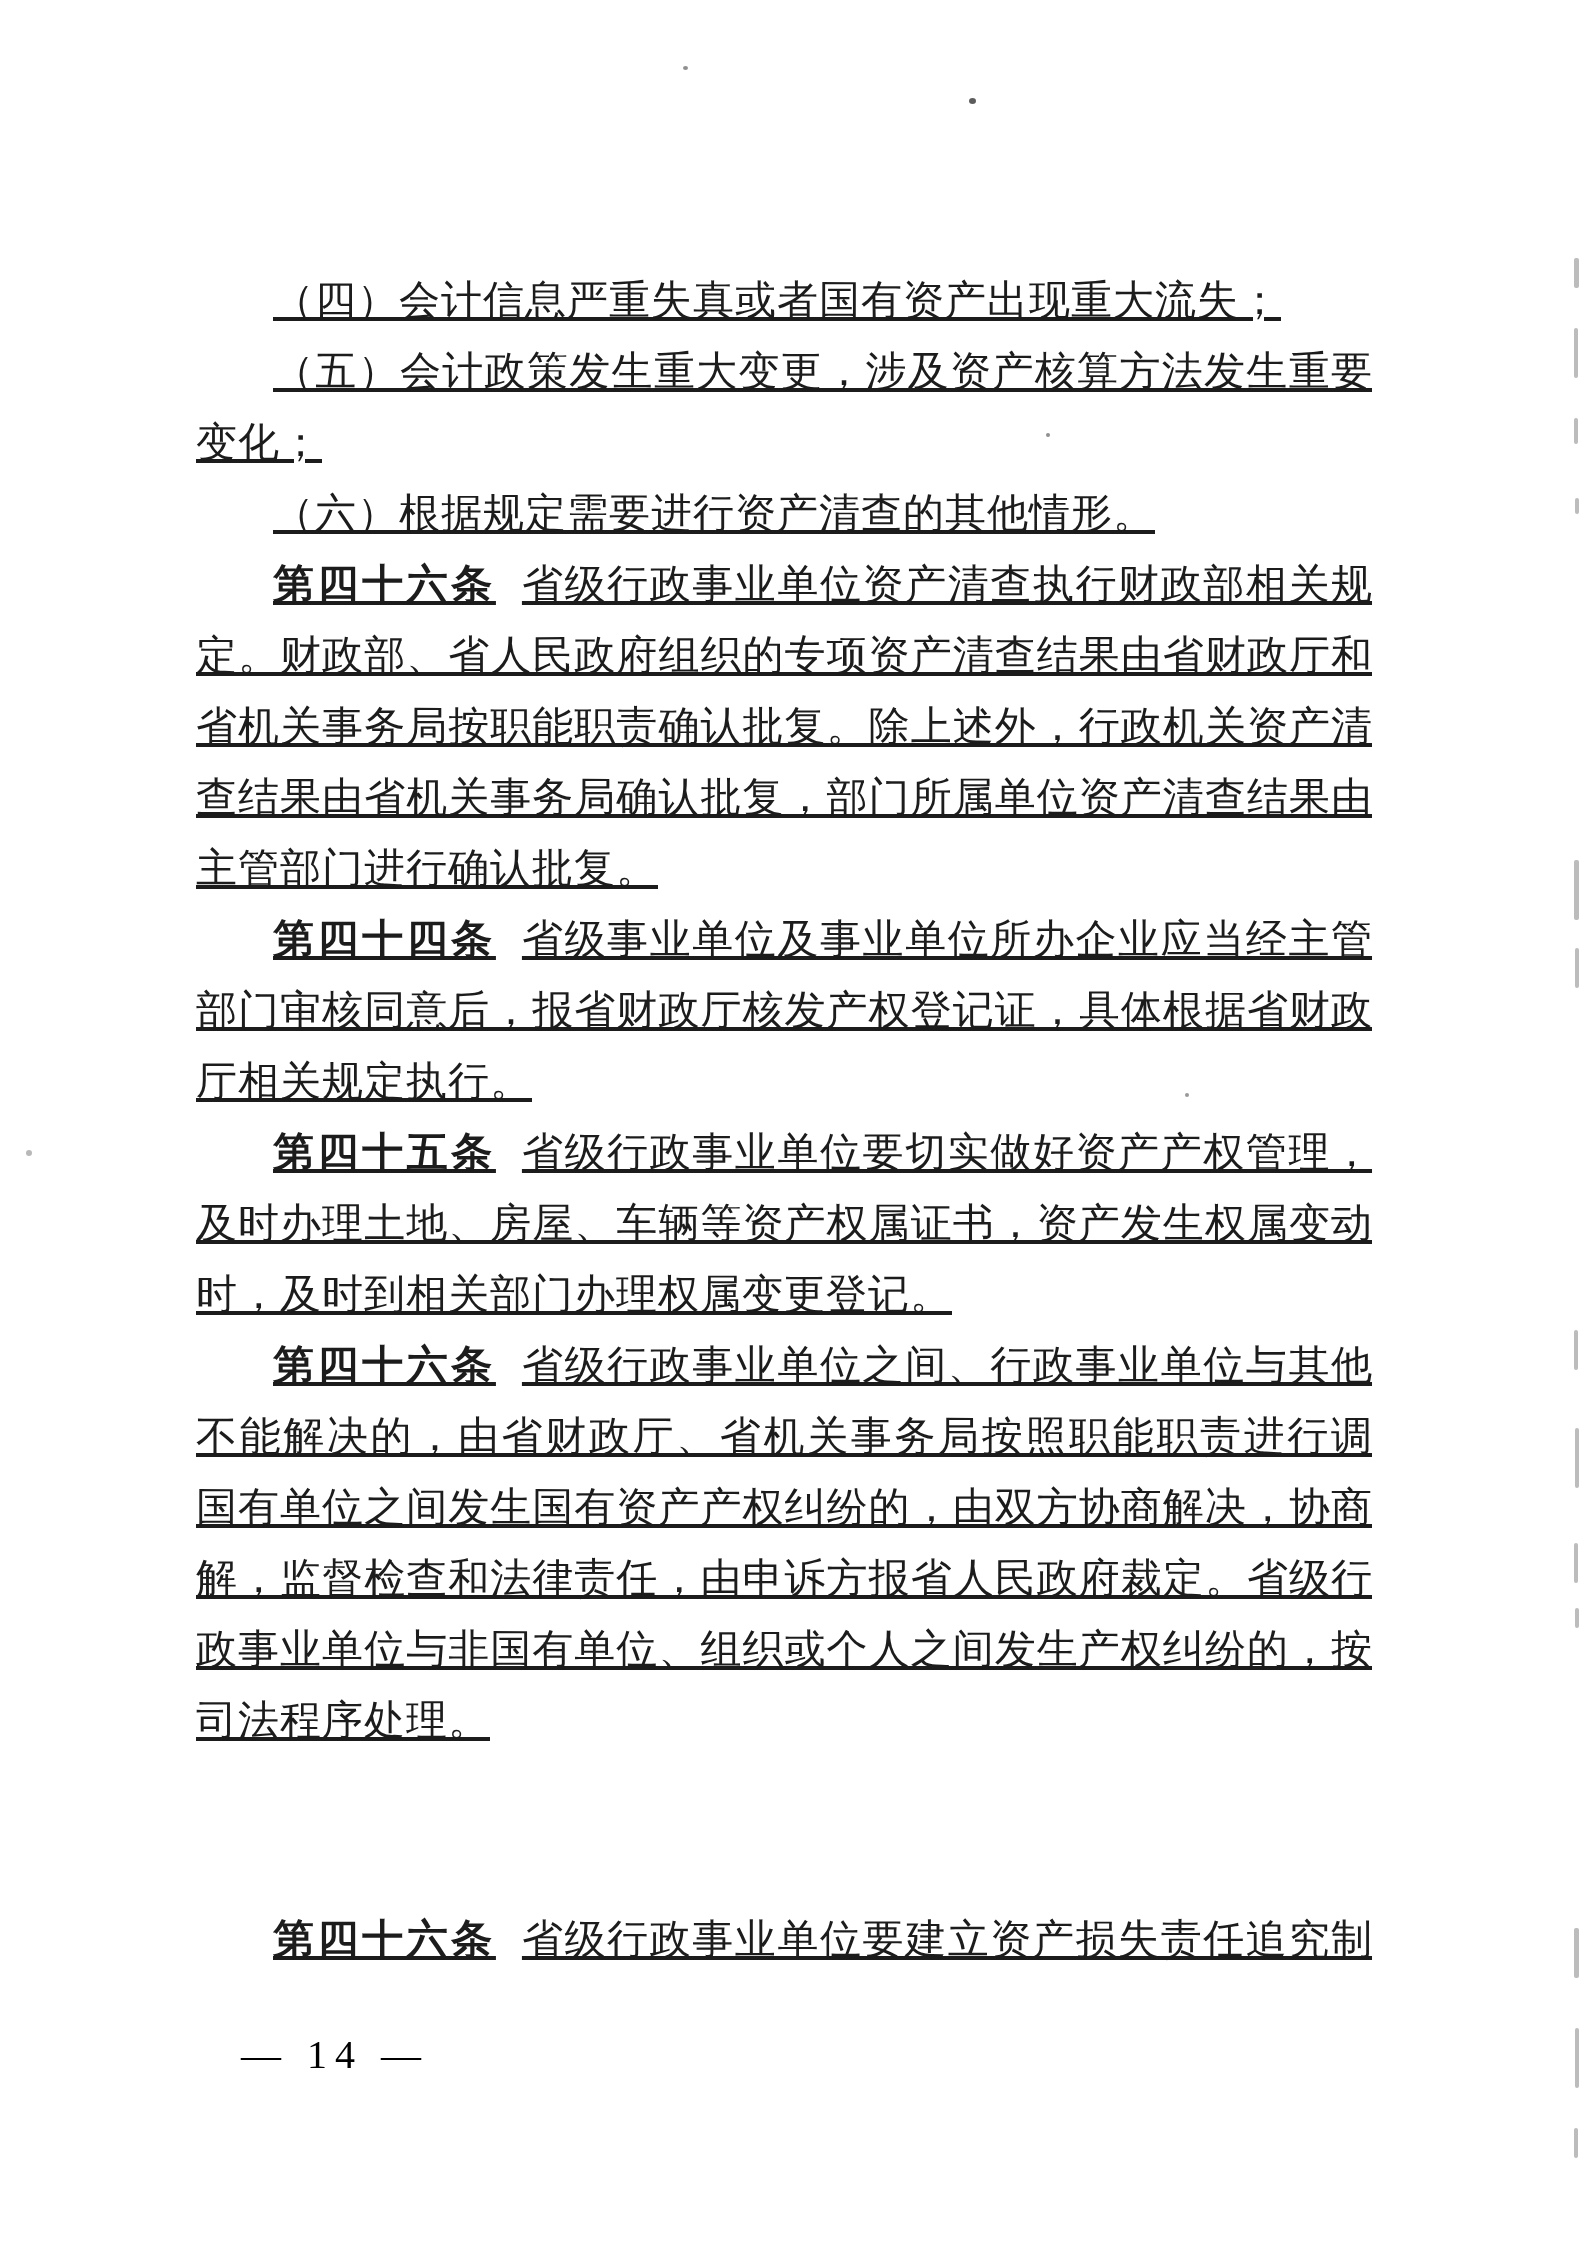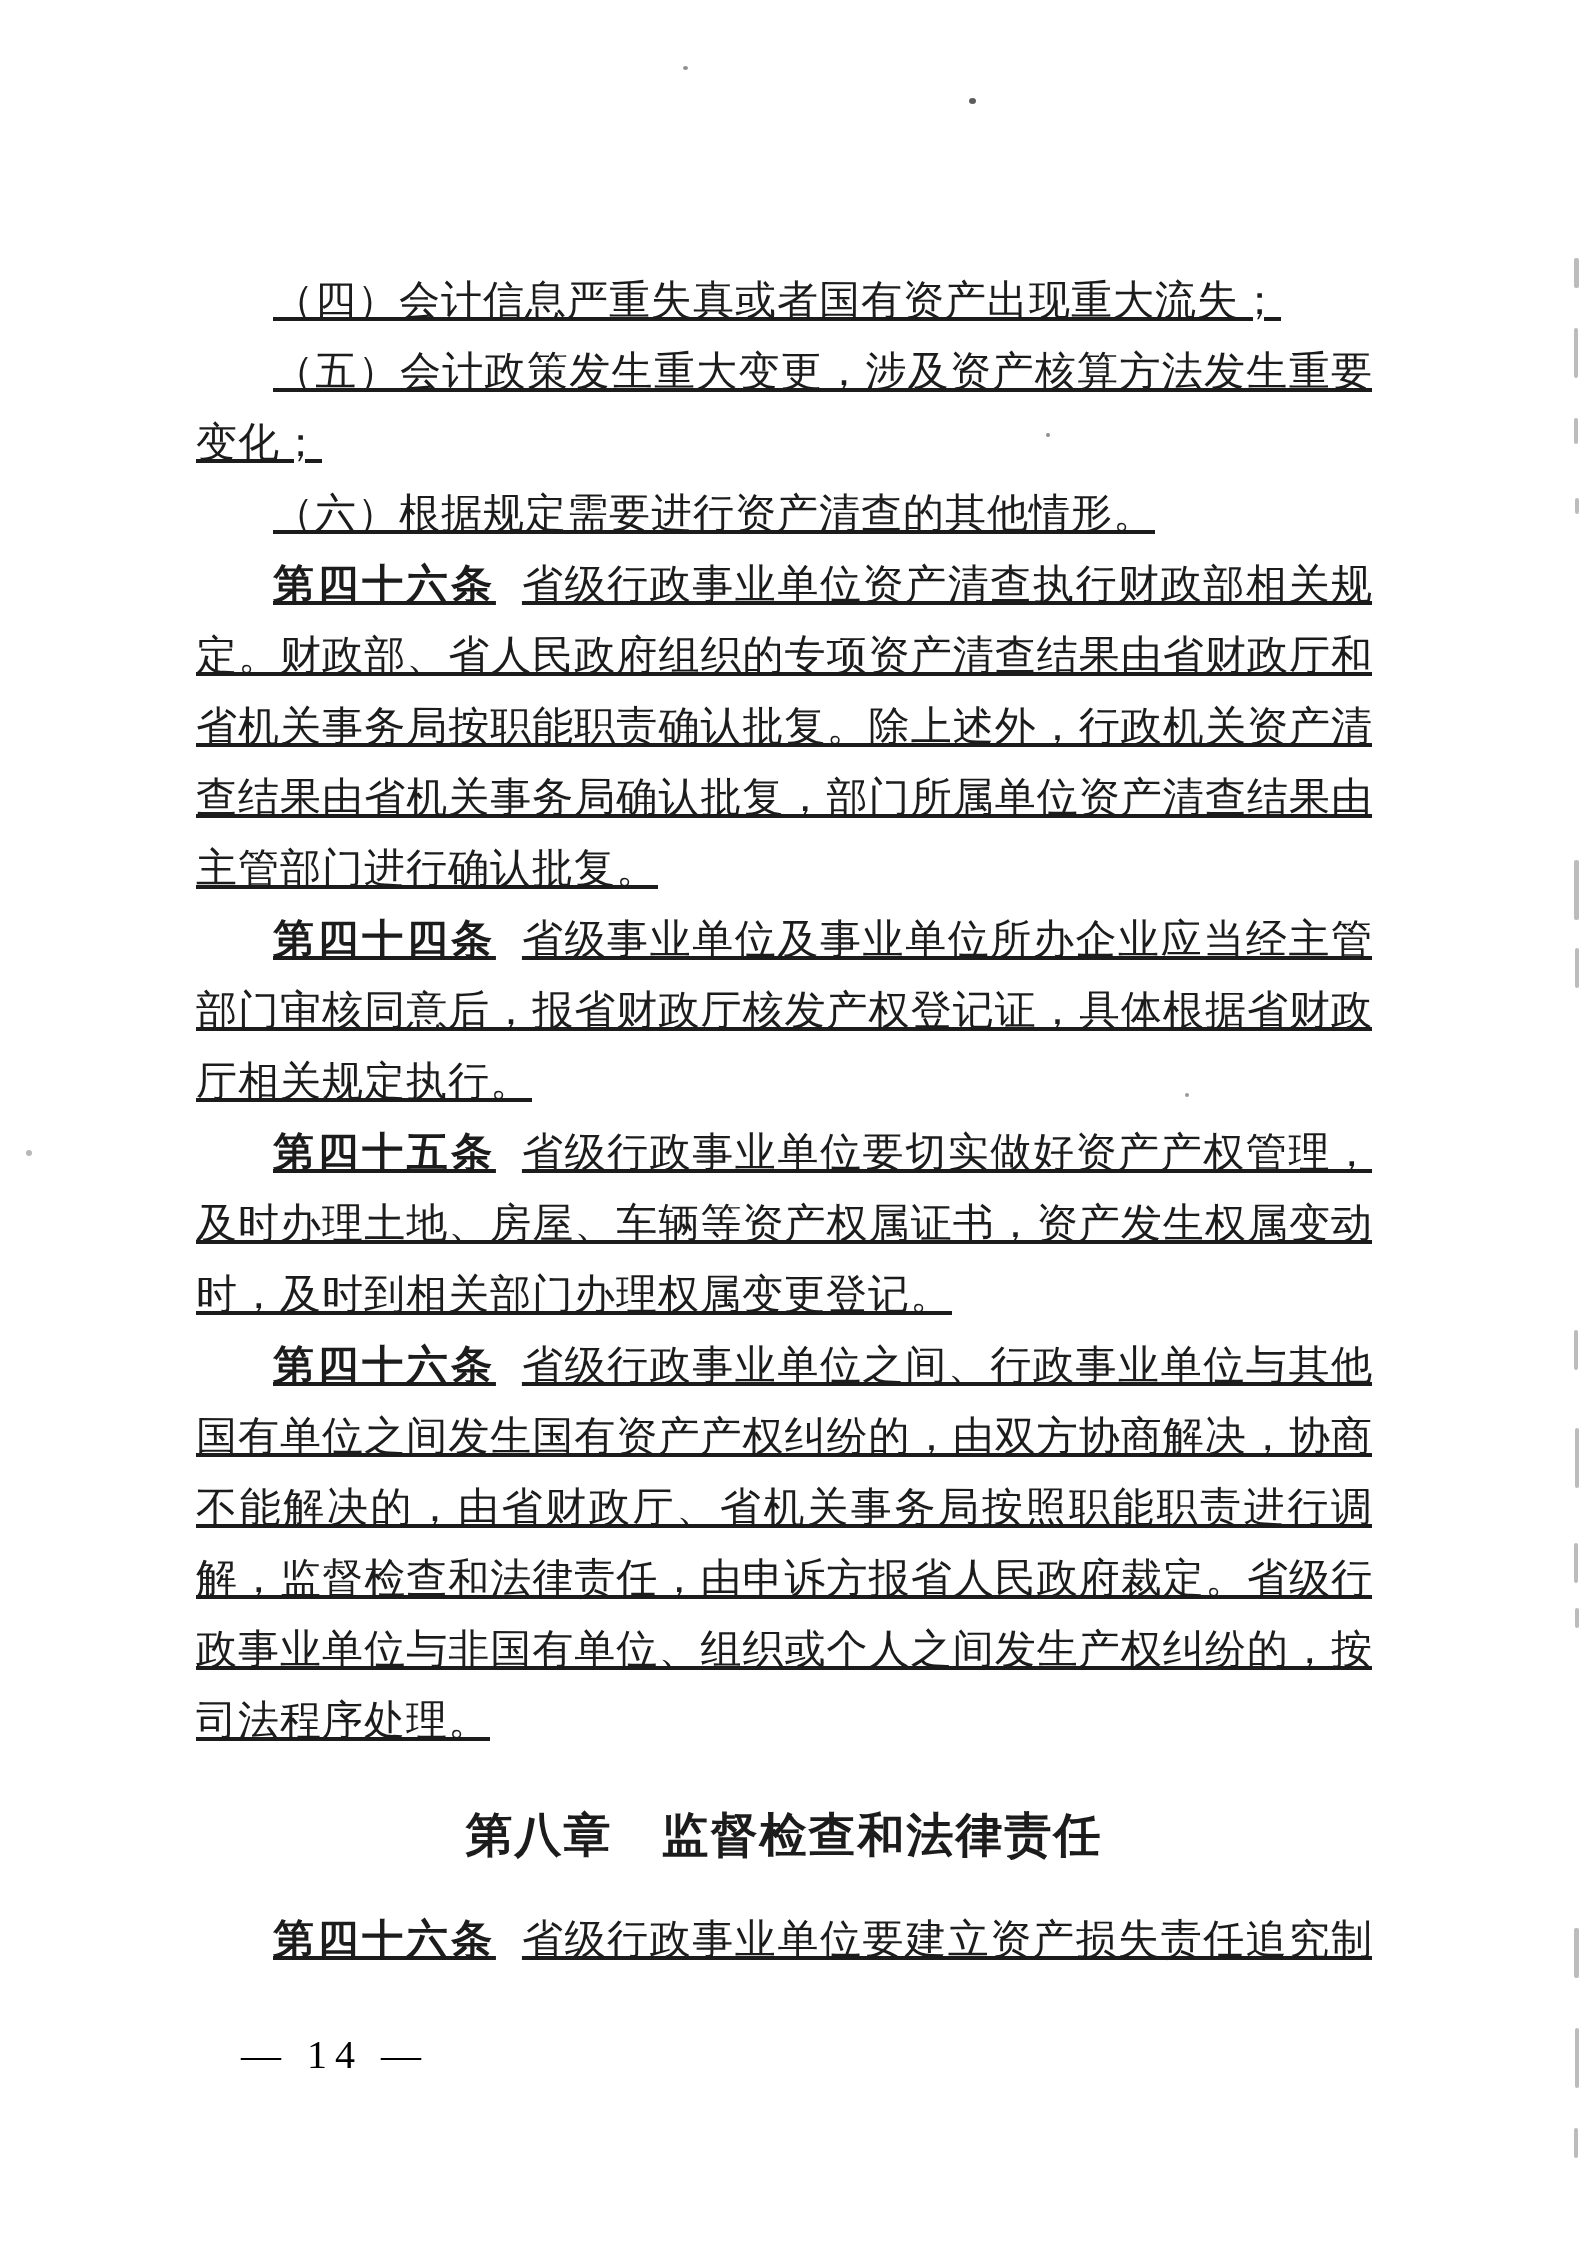--- a/index.html
+++ b/index.html
@@ -79,28 +79,27 @@
       <div class="line fill">省机关事务局按职能职责确认批复。除上述外，行政机关资产清</div>
       <div class="line fill">查结果由省机关事务局确认批复，部门所属单位资产清查结果由</div>
       <div class="line">主管部门进行确认批复。</div>
       <div class="line indent fill"><span class="art-head">第四十四条</span>省级事业单位及事业单位所办企业应当经主管</div>
       <div class="line fill">部门审核同意后，报省财政厅核发产权登记证，具体根据省财政</div>
       <div class="line">厅相关规定执行。</div>
       <div class="line indent fill"><span class="art-head">第四十五条</span>省级行政事业单位要切实做好资产产权管理，</div>
       <div class="line fill">及时办理土地、房屋、车辆等资产权属证书，资产发生权属变动</div>
       <div class="line">时，及时到相关部门办理权属变更登记。</div>
       <div class="line indent fill"><span class="art-head">第四十六条</span>省级行政事业单位之间、行政事业单位与其他</div>
+      <div class="line fill">不能解决的，由省财政厅、省机关事务局按照职能职责进行调</div>
       <div class="line fill">国有单位之间发生国有资产产权纠纷的，由双方协商解决，协商</div>
-      <div class="line fill">不能解决的，由省财政厅、省机关事务局按照职能职责进行调</div>
       <div class="line fill">解，监督检查和法律责任，由申诉方报省人民政府裁定。省级行</div>
       <div class="line fill">政事业单位与非国有单位、组织或个人之间发生产权纠纷的，按</div>
       <div class="line">司法程序处理。</div>
     </div>
 
-  <h2 class="chapter">第八章　监督检查和法律责任</h2>
 
   <div class="text-block" id="bottom-lines">
       <div class="line indent fill"><span class="art-head">第四十六条</span>省级行政事业单位要建立资产损失责任追究制</div>
     </div>
 
   <div class="page-number">— 14 —</div>
 
   <div class="speck" style="left:683px;top:66px;width:5px;height:4px;opacity:.55;"></div>
   <div class="speck" style="left:969px;top:98px;width:7px;height:6px;opacity:.8;"></div>
   <div class="speck" style="left:1046px;top:433px;width:4px;height:4px;opacity:.55;"></div>

